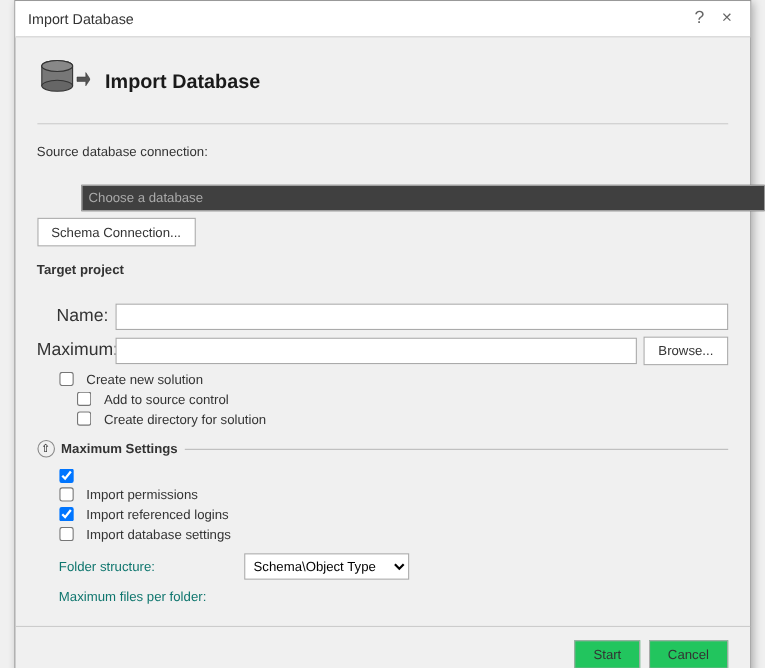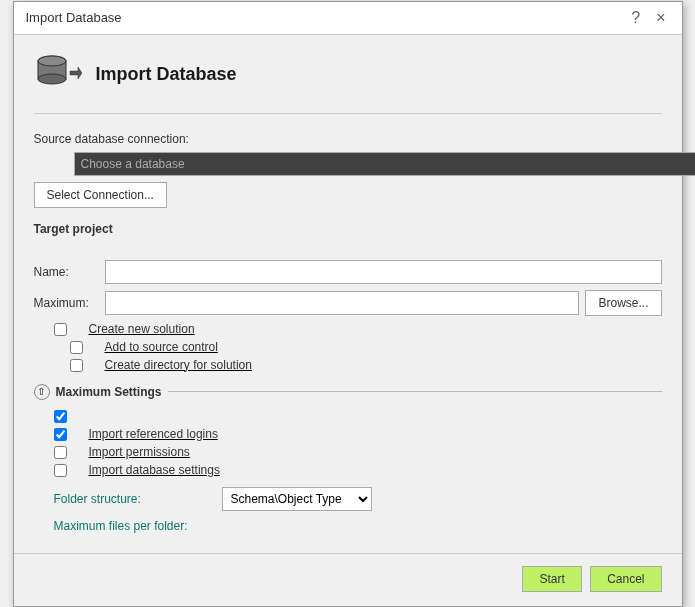--- a/index.html
+++ b/index.html
@@ -65,21 +65,21 @@
       flex-shrink: 0;
     }
     .dialog-title {
       font-size: 18px;
       font-weight: 600;
       color: #1a1a1a;
     }
     .section-label {
       font-size: 12px;
       color: #333;
-      margin-bottom: 6px;
+      margin-bottom: 23px;
       margin-top: 14px;
     }
     .input-placeholder {
       width: 100%;
       height: 24px;
       border: 1px solid #aaa;
       background: #404040;
       padding: 0 6px;
       font-size: 12px;
       color: #aaa;
@@ -90,60 +90,59 @@
     .btn {
       background: #fff;
       border: 1px solid #aaa;
       padding: 4px 12px;
       font-size: 12px;
       cursor: pointer;
       color: #333;
       height: 26px;
     }
     .btn-primary {
-      background: #bef264;
+      background: #22c55e;
       border: 1px solid #aaa;
       padding: 4px 16px;
       font-size: 12px;
       cursor: pointer;
       color: #333;
       height: 26px;
       min-width: 60px;
     }
     .target-project {
       margin-top: 4px;
     }
     .form-row {
       display: flex;
       align-items: center;
       margin-bottom: 6px;
       gap: 6px;
     }
     .form-label {
       width: 65px;
-      font-size: 12px;
-      color: #333;
-      text-align: left;
+      font-size: 16px;
+      color: #333;
+      text-align: right;
       flex-shrink: 0;
     }
     .form-input {
       flex: 1;
       height: 24px;
       border: 1px solid #aaa;
       background: #fff;
       padding: 0 6px;
       font-size: 12px;
       outline: none;
     }
     .checkbox-row {
       display: flex;
-      align-items: flex-end;
-      gap: 22px;
+      align-items: flex-start;
+      gap: 12px;
       margin-bottom: 4px;
-      text-decoration: underline;
     }
     .checkbox-row input[type="checkbox"] {
       width: 13px;
       height: 13px;
       cursor: pointer;
     }
     .checkbox-label {
       font-size: 12px;
       color: #333;
     }
@@ -239,21 +238,21 @@
       </svg>
       <span class="dialog-title">Import Database</span>
     </div>
 
     <div class="source-section">
       <div class="section-label">Source database connection:</div>
       <div class="input-placeholder">
         <span style="color:#aaa;font-size:12px;">Choose a database</span>
       </div>
       <div style="margin-top:6px;">
-        <button class="btn">Select Connection...</button>
+        <button class="btn">Schema Connection...</button>
       </div>
     </div>
 
     <div class="target-project">
       <div class="section-label" style="font-weight:600;margin-bottom:24px;">Target project</div>
 
       <div class="form-row">
         <span class="form-label">Name:</span>
         <input type="text" class="form-input" value="" style="">
       </div>
@@ -282,26 +281,26 @@
       <div class="chevron">⇧</div>
       <span class="sep-title">Maximum Settings</span>
       <div class="sep-line"></div>
     </div>
 
     <div>
       <div class="checkbox-row indent1">
         <input type="checkbox" checked="" style="">
       </div>
       <div class="checkbox-row indent1">
+        <input type="checkbox" style="">
+        <span class="checkbox-label">Import permissions</span>
+      </div>
+      <div class="checkbox-row indent1">
         <input type="checkbox" checked="" style="">
         <span class="checkbox-label">Import referenced logins</span>
-      </div>
-      <div class="checkbox-row indent1">
-        <input type="checkbox" style="">
-        <span class="checkbox-label">Import permissions</span>
       </div>
       <div class="checkbox-row indent1">
         <input type="checkbox" style="">
         <span class="checkbox-label">Import database settings</span>
       </div>
     </div>
 
     <div class="dropdown-row" style="margin-top:10px;">
       <span class="dropdown-label">Folder structure:</span>
       <select class="dropdown-select">

